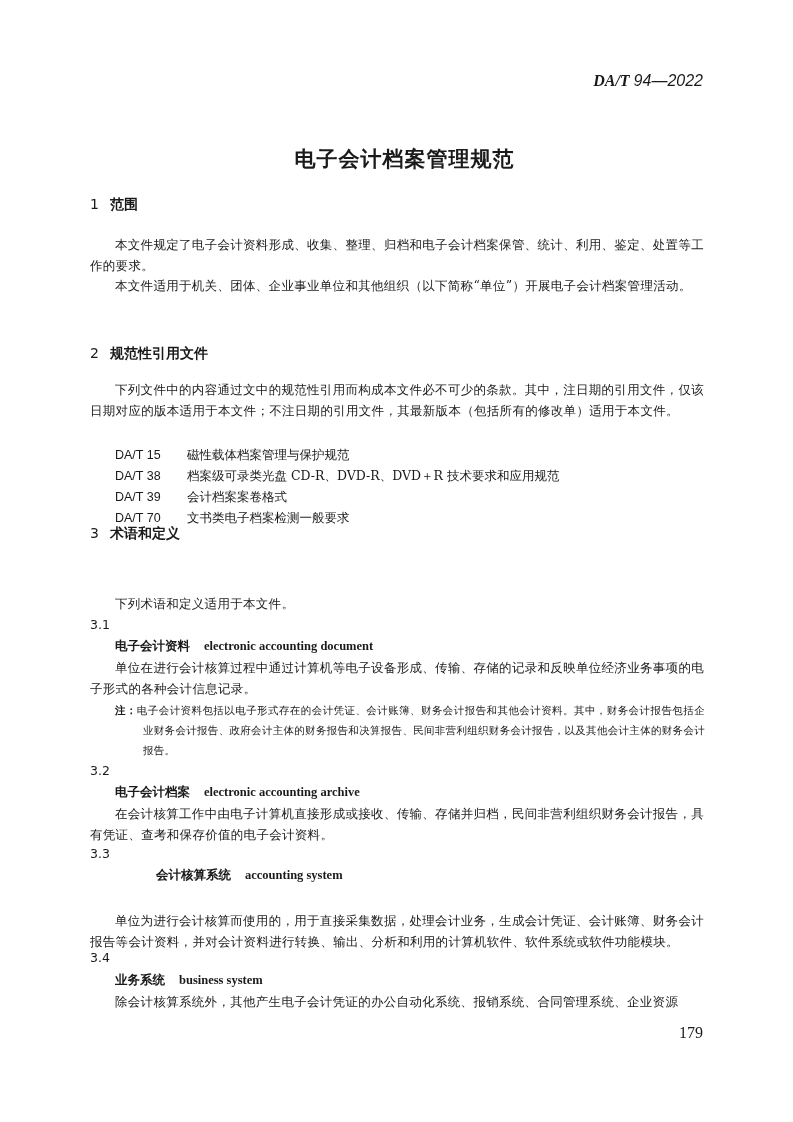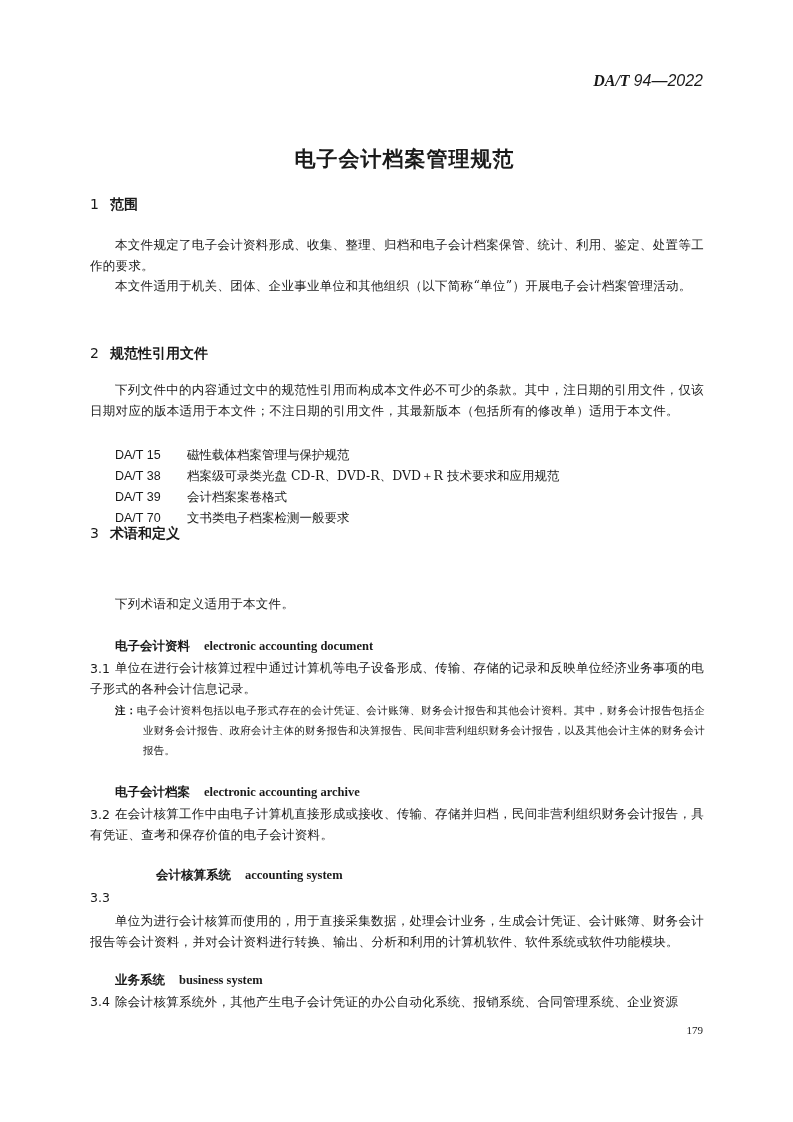--- a/index.html
+++ b/index.html
@@ -10,27 +10,27 @@
   .std-code b { font-weight: bold; }
   .std-code span.n { font-family: "Liberation Sans", sans-serif; }
   .title { left: 8px; width: 793px; text-align: center; top: 145px; font-size: 21px;
            font-family: "DejaVu Sans", sans-serif; font-weight: bold; letter-spacing: 1px; }
   .heading { left: 90px; font-size: 14px; font-family: "DejaVu Sans", sans-serif; font-weight: bold; }
   .heading .num { display: inline-block; width: 20px; font-weight: normal; }
   .para { left: 90px; width: 614px; font-size: 12.5px; line-height: 20.5px; white-space: normal;
           text-align: justify; text-indent: 25px; letter-spacing: 0.3px; }
   .ref { left: 115px; font-size: 12.5px; }
   .ref .code { display: inline-block; width: 72px; font-family: Liberation Sans, sans-serif; }
-  .clause { left: 90px; font-size: 12.5px; font-family: "DejaVu Sans", sans-serif; margin-top: 44px; }
+  .clause { left: 90px; font-size: 12.5px; font-family: "DejaVu Sans", sans-serif; }
   .term { left: 115px; font-size: 12.5px; font-weight: bold; font-family: "DejaVu Sans", sans-serif; }
   .term .en { font-family: "Liberation Serif", serif; margin-left: 14px; }
   .note { left: 115px; width: 590px; font-size: 10.5px; line-height: 20px; white-space: normal;
           text-align: justify; padding-left: 28px; text-indent: -28px; box-sizing: border-box; letter-spacing: 0.3px; }
   .note .lbl { font-weight: bold; font-family: "DejaVu Sans", sans-serif; }
-  .page-num { right: 90px; top: 1024px; font-size: 11px; font-family: "Liberation Serif", serif; }
+  .page-num { right: 90px; top: 1024px; font-size: 16px; font-family: "Liberation Serif", serif; }
 </style>
 </head>
 <body>
 
 <div class="abs std-code"><b>DA/T</b> <span class="n">94—2022</span></div>
 
 <div class="abs title">电子会计档案管理规范</div>
 
 <div class="abs heading" style="top:196px;"><span class="num">1</span><span>范围</span></div>
 <div class="abs para" style="top:235px;">本文件规定了电子会计资料形成、收集、整理、归档和电子会计档案保管、统计、利用、鉴定、处置等工作的要求。</div>

